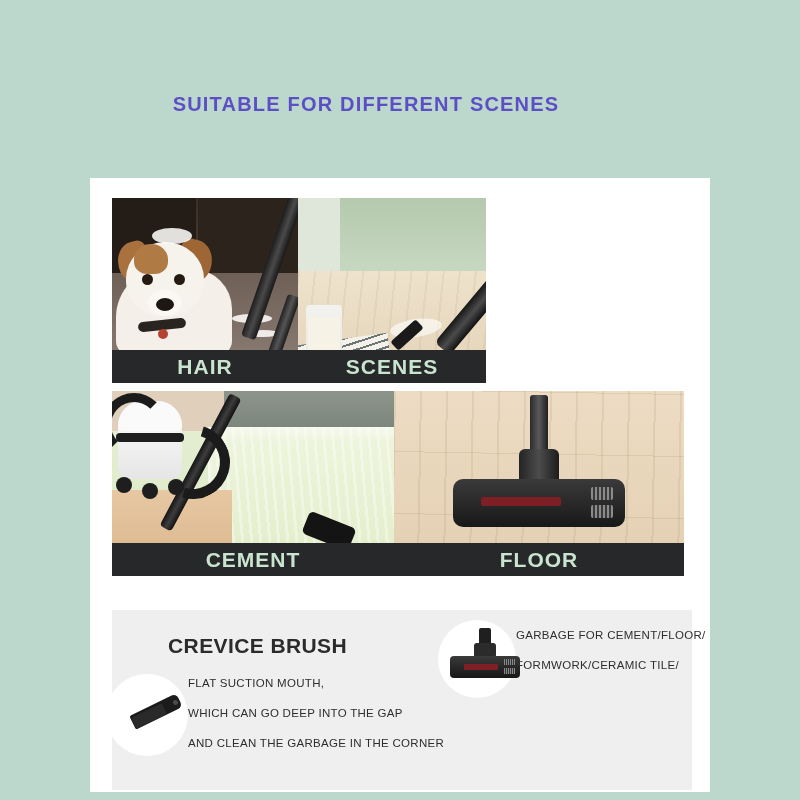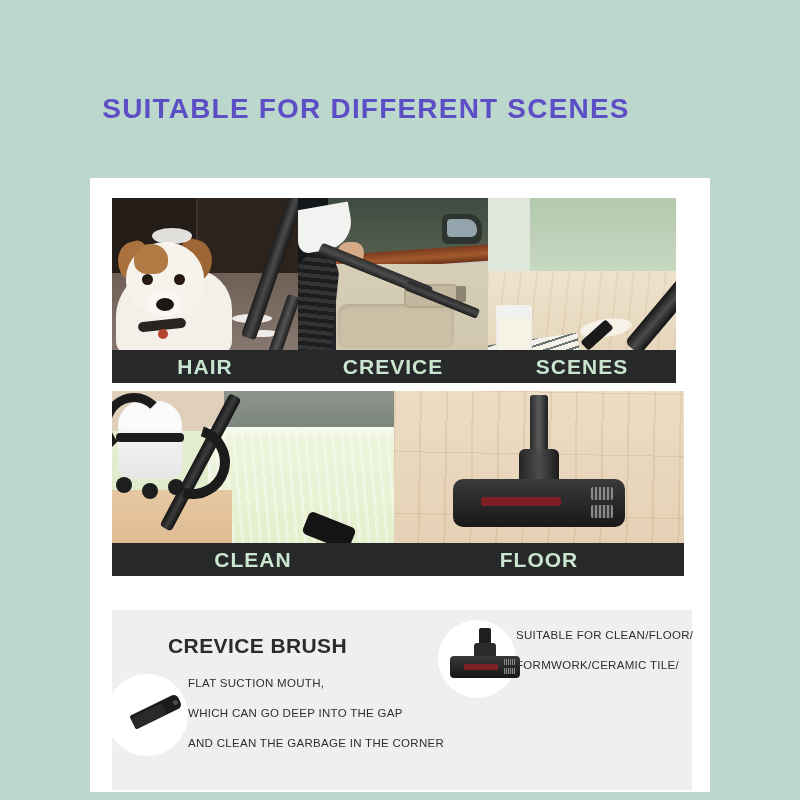--- a/index.html
+++ b/index.html
@@ -8,21 +8,21 @@
     background:#bcd8cc;
     font-family:"Liberation Sans", sans-serif;
     overflow:hidden;
   }
   .page{position:relative;width:800px;height:800px;}
 
   
   .heading{
     position:absolute;top:93px;left:0;width:732px;
     text-align:center;
-    font-size:28px;font-weight:bold;letter-spacing:1.2px;
+    font-size:20px;font-weight:bold;letter-spacing:1.2px;
     color:#5c4fc6;
     font-family:"Liberation Sans", sans-serif;
   }
 
   
   .card{
     position:absolute;left:90px;top:178px;width:620px;height:614px;
     background:#ffffff;
   }
 
@@ -193,41 +193,20 @@
               <div class="tag"></div>
             <div class="fur" style="left:40px;top:30px;width:40px;height:16px;"></div>
             <div class="fur" style="left:120px;top:116px;width:40px;height:9px;"></div>
             <div class="fur" style="left:134px;top:132px;width:34px;height:7px;"></div>
             <div class="noz"></div>
               <div class="noz2"></div>
           </div>
           <div class="cap">HAIR</div>
         </div>
 
-        <div class="tile t-crev">
-          <div class="photo ph-crev">
-            <div class="glass"></div>
-            <div class="mirror">
-                <i></i>
-              </div>
-            <div class="woodtrim"></div>
-            <div class="panel"></div>
-            <div class="armrest"></div>
-            <div class="handle"></div>
-              <div class="sw"></div>
-            <div class="doorframe"></div>
-            <div class="seal"></div>
-            <div class="hose"></div>
-            <div class="arm"></div>
-            <div class="hand"></div>
-            <div class="tube"></div>
-            <div class="tube2"></div>
-          </div>
-          <div class="cap">CREVICE</div>
-        </div>
 
         <div class="tile t-liq">
           <div class="photo ph-liq">
             <div class="wall"></div>
               <div class="wallEdge"></div>
             <div class="table"></div>
               <div class="grain"></div>
               <div class="tedge"></div>
             <div class="napkin"></div>
             <div class="glass"></div>
@@ -254,21 +233,21 @@
             <div class="head"></div>
             <div class="body"></div>
               <div class="lid"></div>
               <div class="band"></div>
             <div class="wheel" style="left:4px;top:86px;"></div>
             <div class="wheel" style="left:30px;top:92px;"></div>
             <div class="wheel" style="left:56px;top:88px;"></div>
             <div class="hose"></div>
             <div class="hose2"></div>
           </div>
-          <div class="cap">CLEAN</div>
+          <div class="cap">CEMENT</div>
         </div>
 
         <div class="tile t-floor">
           <div class="photo ph-floor">
             <div class="planks"></div>
             <div class="wand"></div>
             <div class="neck"></div>
             <div class="brush">
                 <i></i>
                 <span class="wheel1"></span>
@@ -305,21 +284,21 @@
           <div class="circle c-right"></div>
           <div class="ic-floor">
             <div class="st"></div>
               <div class="nk"></div>
             <div class="bd"></div>
               <div class="rd"></div>
             <div class="wh"></div>
               <div class="wh2"></div>
           </div>
           <div class="flines fl-right">
-            <div>SUITABLE FOR CLEAN/FLOOR/</div>
+            <div>GARBAGE FOR CEMENT/FLOOR/</div>
             <div>FORMWORK/CERAMIC TILE/</div>
           </div>
         </div>
       </div>
 
     </div>
   </div>
 </div>
 
 </body></html>

